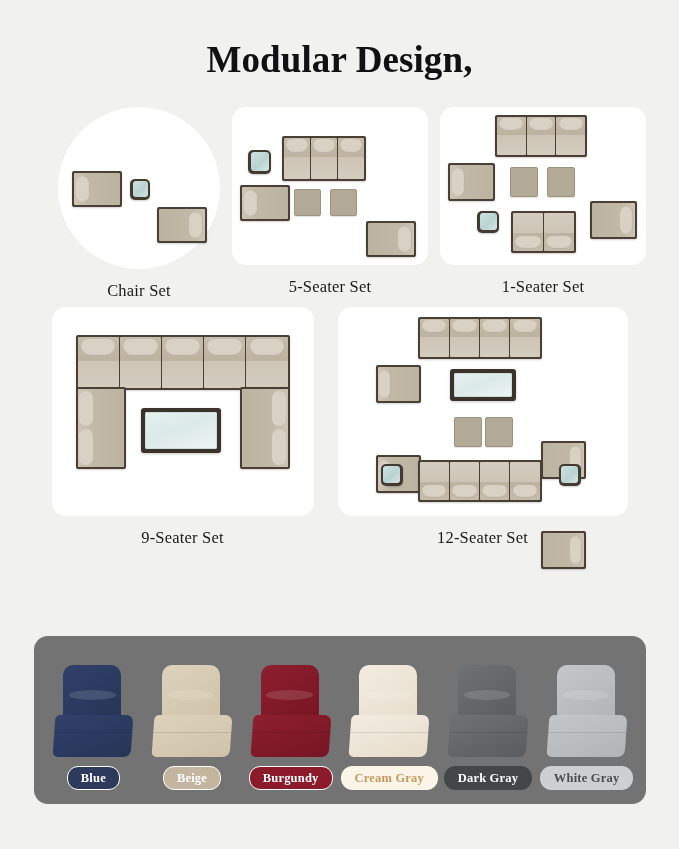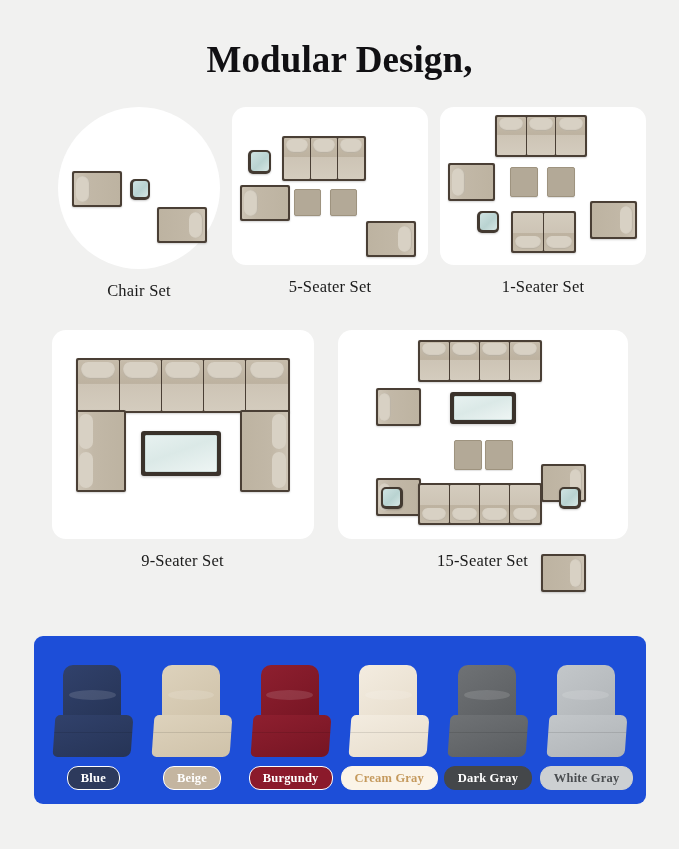--- a/index.html
+++ b/index.html
@@ -20,21 +20,21 @@
     font-size: 37px;
     line-height: 1.32;
     color: #111013;
     letter-spacing: .1px;
   }
   .title .l2 { display: block; }
 
   
   .row { display: flex; justify-content: center; }
   .row1 { margin-top: 22px; gap: 12px; align-items: flex-start; padding-left: 25px; }
-  .row2 { margin-top: 29px; gap: 24px; align-items: flex-start; }
+  .row2 { margin-top: 6px; gap: 24px; align-items: flex-start; }
 
   .cell { display: flex; flex-direction: column; align-items: center; }
   .panel { position: relative; background: #fff; }
   .panel.circle { width: 162px; height: 162px; border-radius: 50%; }
   .panel.card   { border-radius: 14px; }
 
   .p-5   { width: 196px; height: 158px; }
   .p-7   { width: 206px; height: 158px; }
   .p-9   { width: 262px; height: 209px; }
   .p-12  { width: 290px; height: 209px; }
@@ -333,25 +333,25 @@
             <div class="glass"></div>
           </div>
 
         <div class="fz sofa down" style="left:80px;top:153px;width:124px;height:42px;">
           <div class="seat"></div>
             <div class="seat"></div>
             <div class="seat"></div>
             <div class="seat"></div>
         </div>
       </div>
-      <div class="caption">15-Seater Set</div>
+      <div class="caption">12-Seater Set</div>
     </div>
   </div>
 
-  <div class="swatches" style="background: #1d4ed8; border-radius: 9px;">
+  <div class="swatches" style="background: #737373;">
 
     <div class="sw">
       <div class="cushion">
         <div class="back" style="background: linear-gradient(145deg, rgb(49, 65, 107) 0%, rgb(38, 52, 86) 100%);"></div>
         <div class="seatc" style="background: linear-gradient(160deg, rgb(49, 65, 107) 0%, rgb(38, 52, 86) 100%);"></div>
       </div>
       <div class="pill" style="background: rgb(45, 58, 92); color: rgb(255, 255, 255); border: 1.5px solid rgb(255, 255, 255);">Blue</div>
     </div>
 
     <div class="sw">

